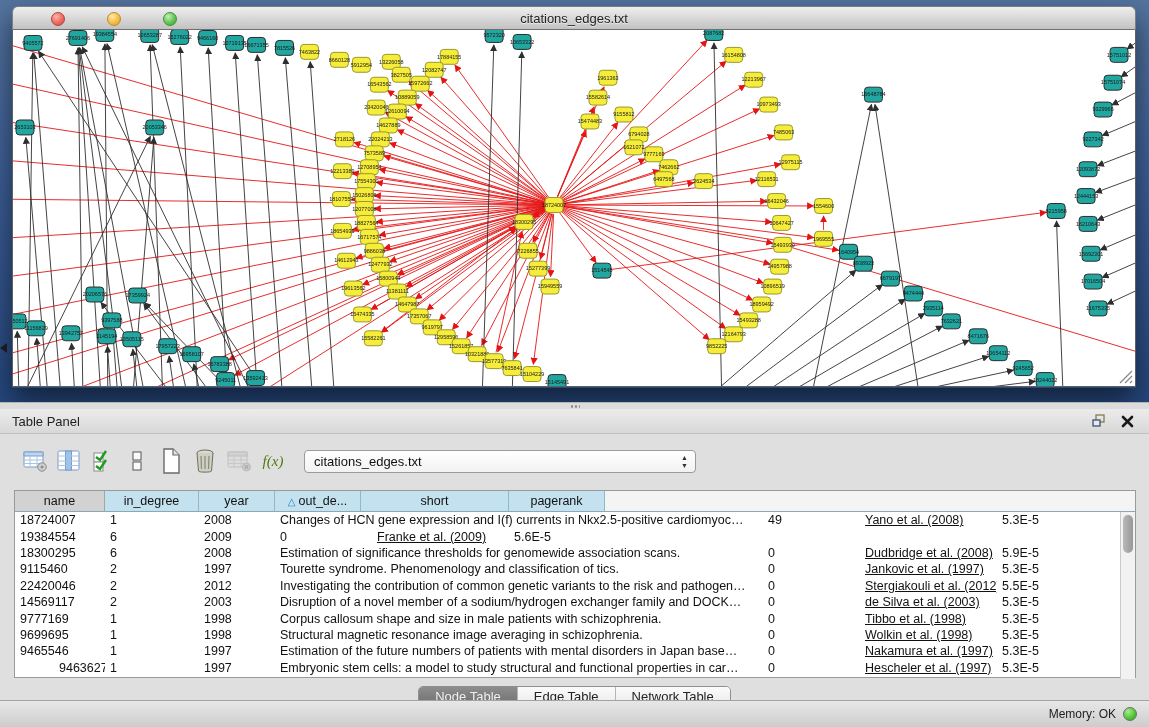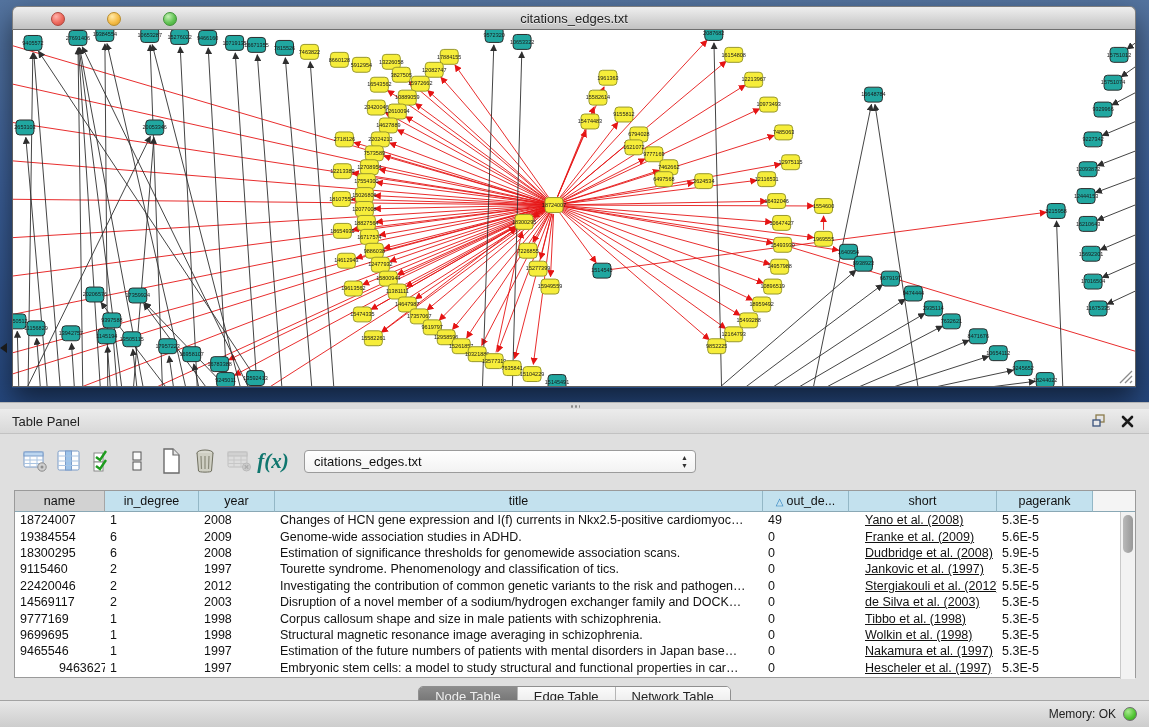--- a/index.html
+++ b/index.html
@@ -39,22 +39,22 @@
     background:linear-gradient(180deg,#ececec,#d8d8d8); border-bottom:1px solid #c2c2c2;
     padding:0 12px; }
   .panel-title { font-size:13px; color:#222; }
   .panel-header .spacer { flex:1; }
   .ph-btn { width:20px; height:18px; display:flex; align-items:center; justify-content:center;
     cursor:default; margin-left:8px; }
 
   
   .toolbar { display:flex; align-items:center; padding:10px 0 0 18px; height:44px; }
   .tool-btn { width:34px; height:32px; display:flex; align-items:center; justify-content:center; }
-  .fx { font-family:"Liberation Serif", serif; font-style:italic; font-weight:bold;
-    font-size:21px; color:#0f766e; }
+  .fx { font-family:"Liberation Serif", serif; font-style:italic; font-weight:normal;
+    font-size:15px; color:#4d7c0f; }
   .combo { margin-left:14px; width:392px; height:23px; border:1px solid #9b9b9b; border-radius:4px;
     background:linear-gradient(180deg,#ffffff,#f2f2f2); display:flex; align-items:center;
     font-size:13px; color:#111; padding-left:9px; position:relative; }
   .combo-arrows { position:absolute; right:7px; top:3px; font-size:7px; line-height:8px; color:#333;
     display:flex; flex-direction:column; align-items:center; }
 
   
   .table-wrap { position:absolute; left:14px; top:81px; width:1122px; height:188px;
     background:#fff; border:1px solid #9a9a9a; display:flex; flex-direction:column; }
   .thead { display:flex; height:21px; flex:none; }
@@ -610,41 +610,39 @@
           <span>▼</span>
         </span>
     </div>
   </div>
 
   <div class="table-wrap">
     <div class="thead" id="thead">
         <div class="th gray" style="width: 90px;">name</div>
         <div class="th" style="width: 94px;">in_degree</div>
         <div class="th" style="width: 76px;">year</div>
-        <div class="th" style="width: 488px;">title</div>
         <div class="th" style="width: 86px;"><span class="sort-tri">△</span>out_de...</div>
         <div class="th" style="width: 148px;">short</div>
         <div class="th" style="width: 96px;">pagerank</div>
         <div class="th filler" style="flex: 1 1 0%;"></div>
       </div>
     <div class="tbody" id="tbody">
         <div class="tr">
           <div class="td" style="width: 90px;">18724007</div>
           <div class="td" style="width: 94px;">1</div>
           <div class="td" style="width: 76px;">2008</div>
           <div class="td" style="width: 488px;">Changes of HCN gene expression and I(f) currents in Nkx2.5-positive cardiomyoc…</div>
           <div class="td" style="width: 86px;">49</div>
           <div class="td short-col" style="width: 148px;">Yano et al. (2008)</div>
           <div class="td" style="width: 96px;">5.3E-5</div>
         </div>
         <div class="tr">
           <div class="td" style="width: 90px;">19384554</div>
           <div class="td" style="width: 94px;">6</div>
           <div class="td" style="width: 76px;">2009</div>
-          <div class="td" style="width: 488px;">Genome-wide association studies in ADHD.</div>
           <div class="td" style="width: 86px;">0</div>
           <div class="td short-col" style="width: 148px;">Franke et al. (2009)</div>
           <div class="td" style="width: 96px;">5.6E-5</div>
         </div>
         <div class="tr">
           <div class="td" style="width: 90px;">18300295</div>
           <div class="td" style="width: 94px;">6</div>
           <div class="td" style="width: 76px;">2008</div>
           <div class="td" style="width: 488px;">Estimation of significance thresholds for genomewide association scans.</div>
           <div class="td" style="width: 86px;">0</div>

